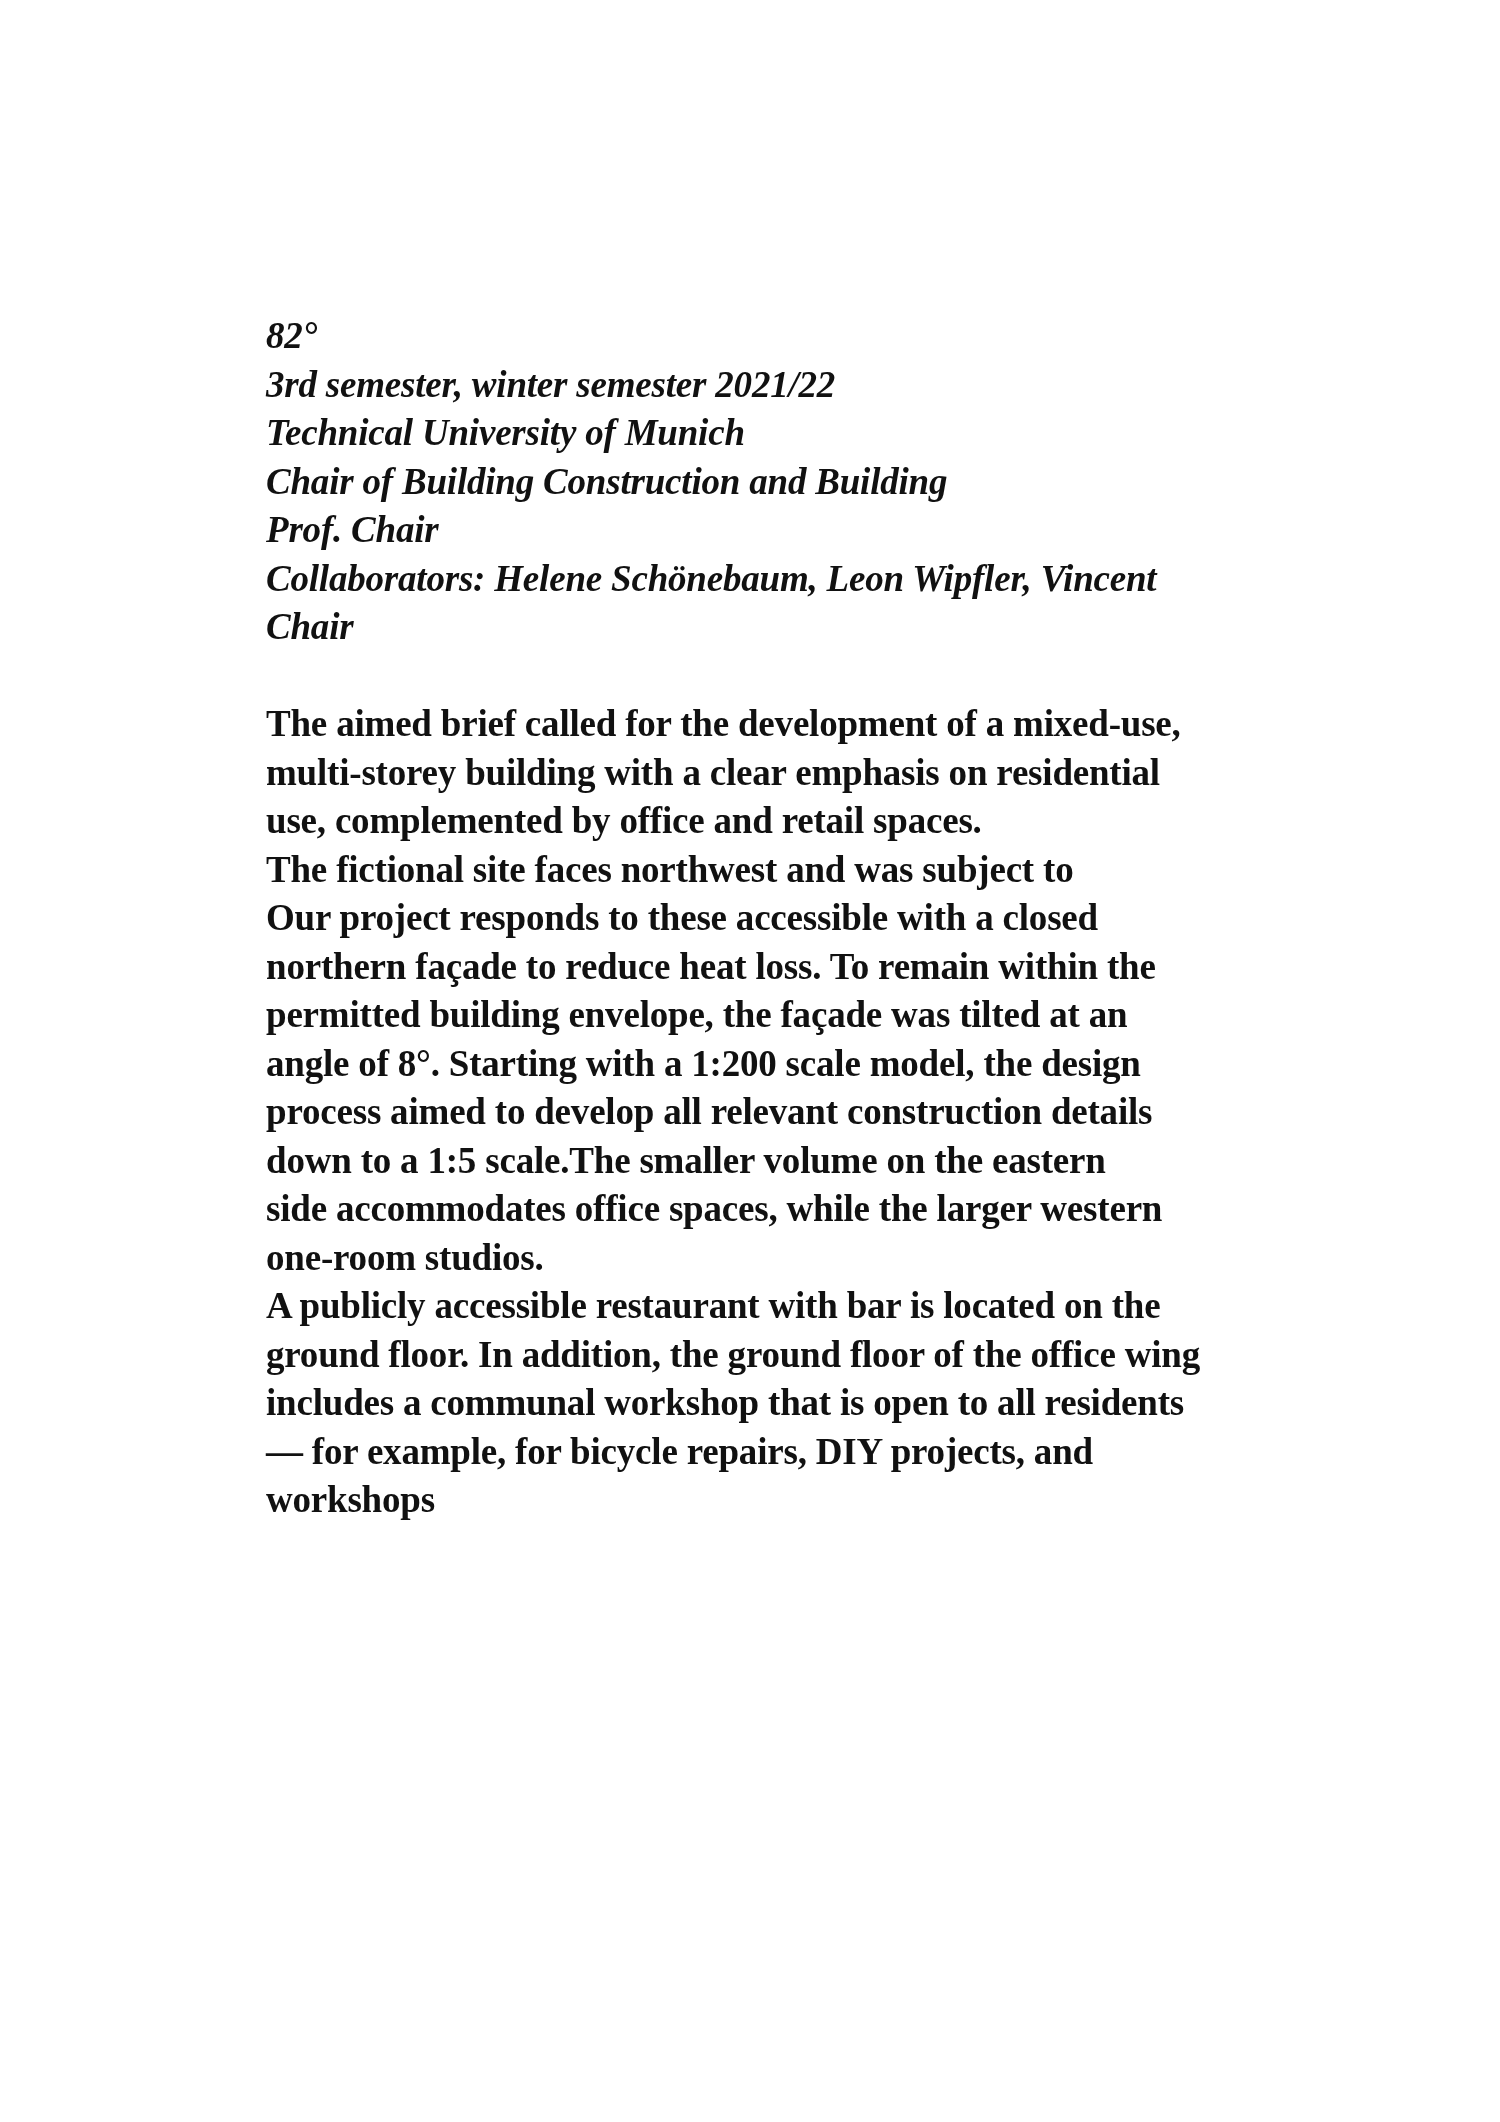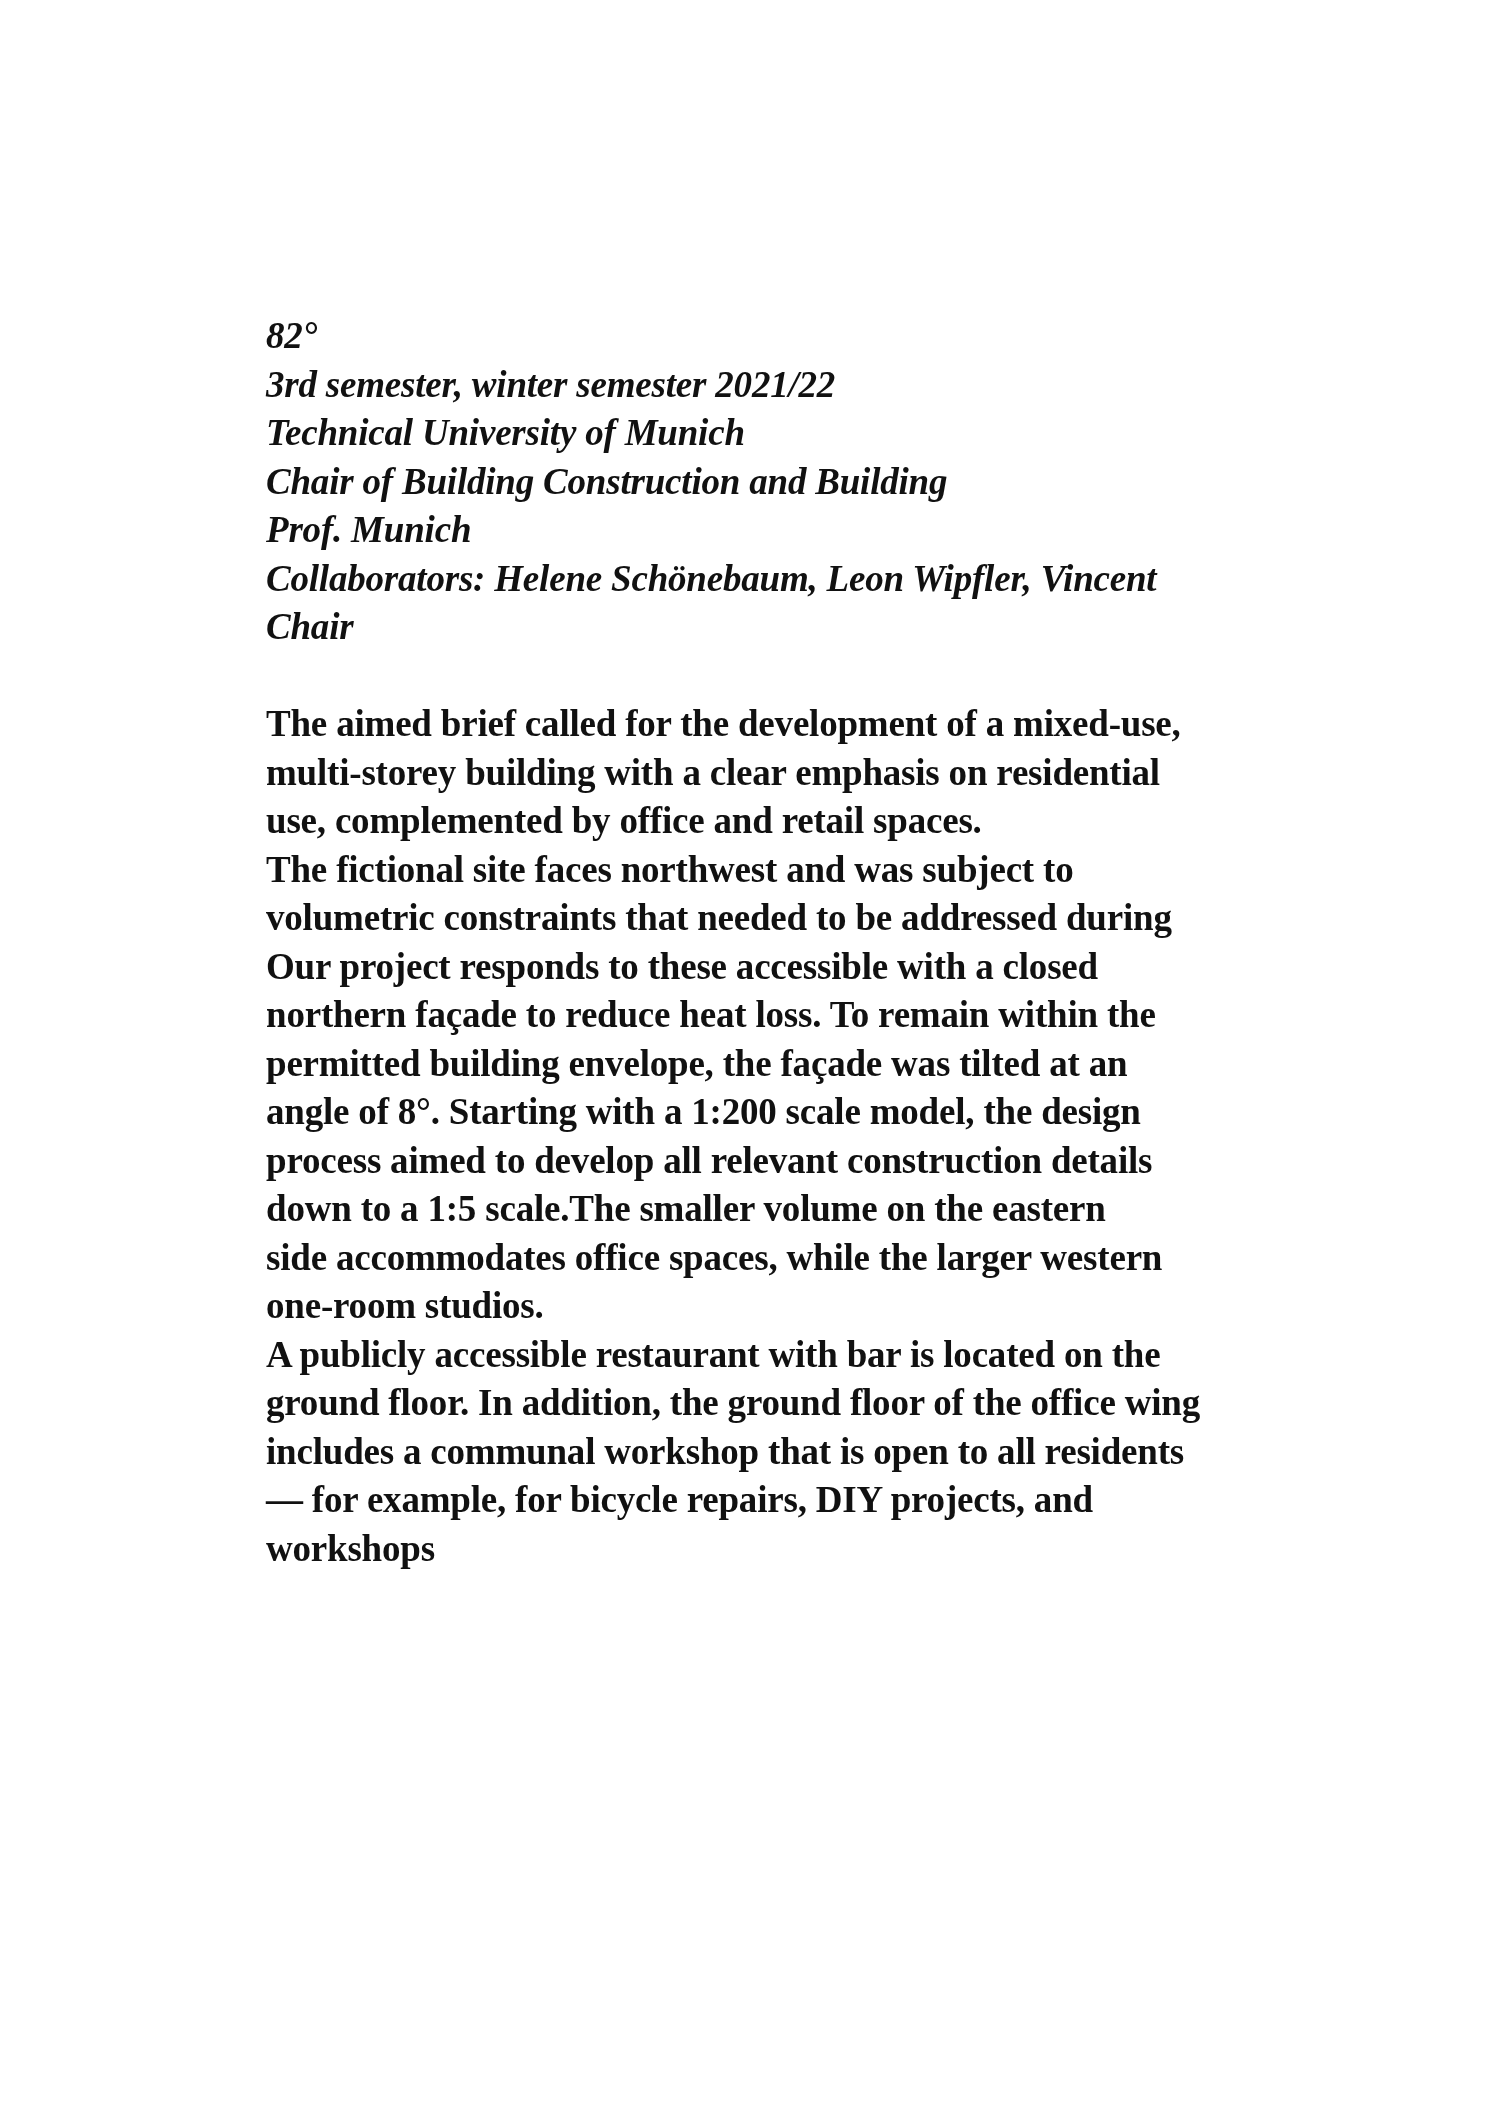--- a/index.html
+++ b/index.html
@@ -38,33 +38,32 @@
   </style>
 </head>
 <body>
 
 <div class="page">
   <div class="meta">
     <span class="line">82°</span>
     <span class="line">3rd semester, winter semester 2021/22</span>
     <span class="line">Technical University of Munich</span>
     <span class="line">Chair of Building Construction and Building</span>
-    <span class="line">Prof. Munich</span>
+    <span class="line">Prof. Chair</span>
     <span class="line">Collaborators: Helene Schönebaum, Leon Wipfler, Vincent</span>
     <span class="line">Chair</span>
   </div>
 
   <div class="gap"></div>
 
   <div class="body-text">
     <span class="line">The aimed brief called for the development of a mixed-use,</span>
     <span class="line">multi-storey building with a clear emphasis on residential</span>
     <span class="line">use, complemented by office and retail spaces.</span>
     <span class="line">The fictional site faces northwest and was subject to</span>
-    <span class="line">volumetric constraints that needed to be addressed during</span>
     <span class="line">Our project responds to these accessible with a closed</span>
     <span class="line">northern façade to reduce heat loss. To remain within the</span>
     <span class="line">permitted building envelope, the façade was tilted at an</span>
     <span class="line">angle of 8°. Starting with a 1:200 scale model, the design</span>
     <span class="line">process aimed to develop all relevant construction details</span>
     <span class="line">down to a 1:5 scale.The smaller volume on the eastern</span>
     <span class="line">side accommodates office spaces, while the larger western</span>
     <span class="line">one-room studios.</span>
     <span class="line">A publicly accessible restaurant with bar is located on the</span>
     <span class="line">ground floor. In addition, the ground floor of the office wing</span>

